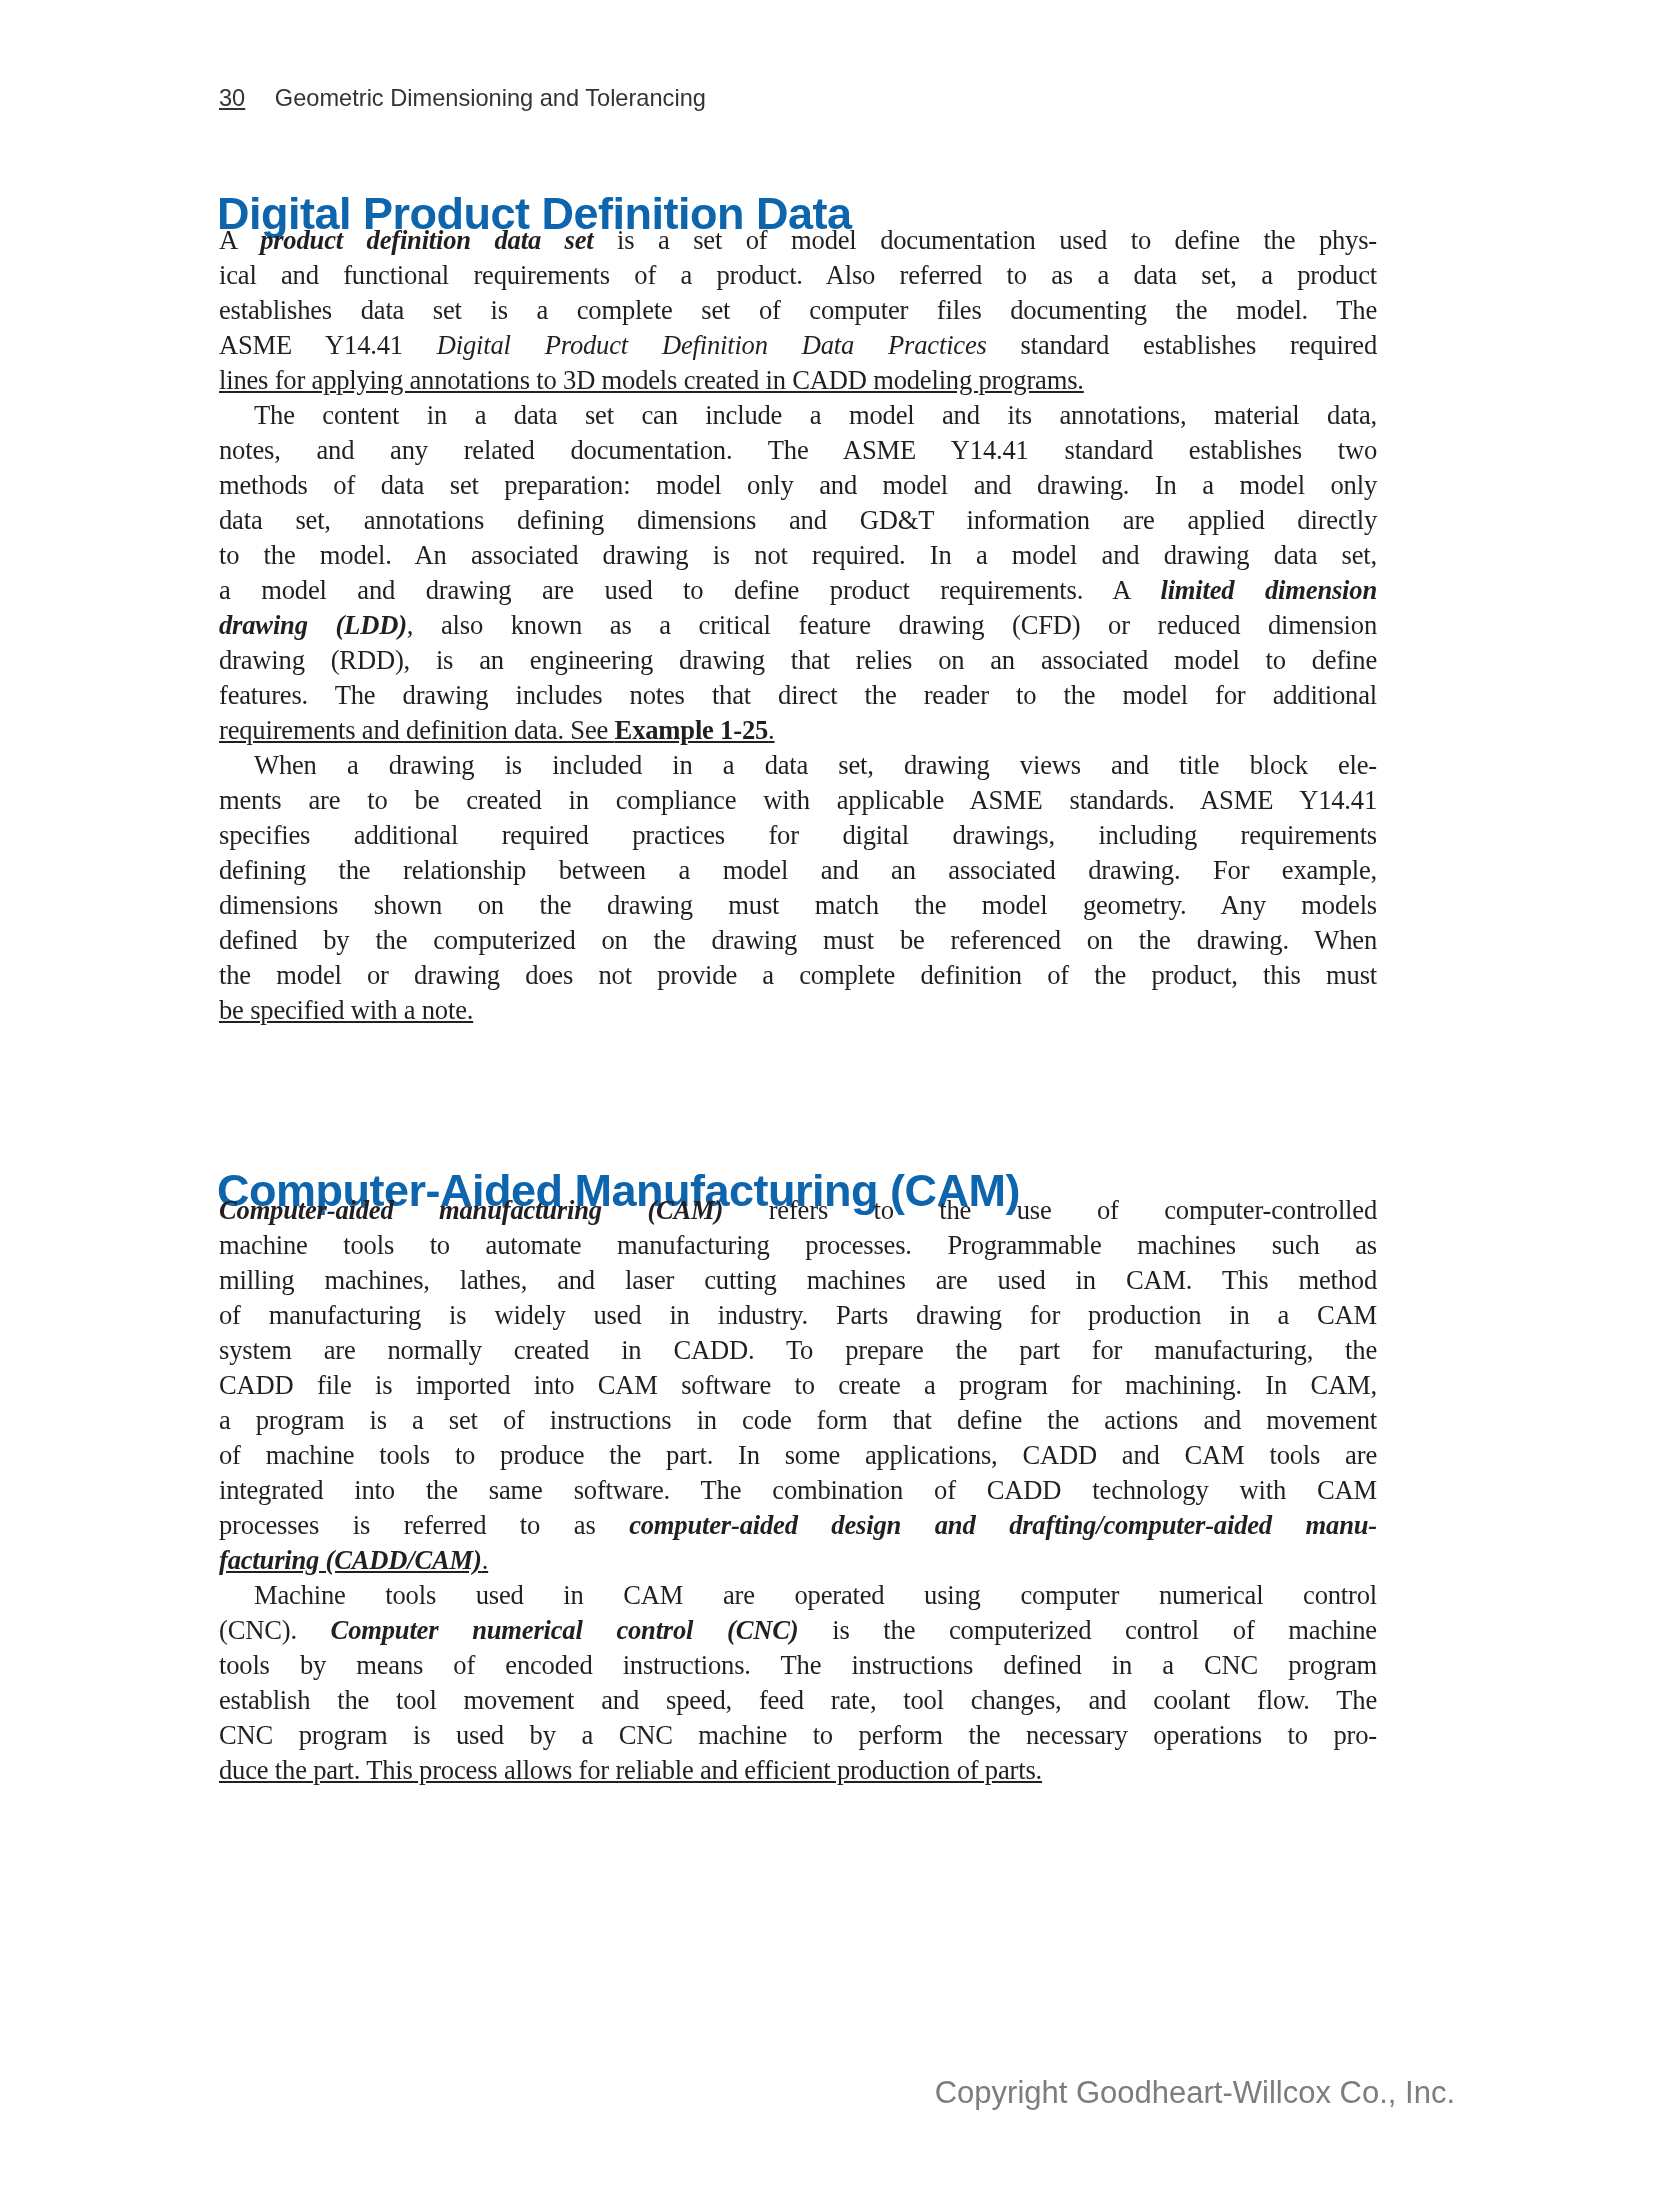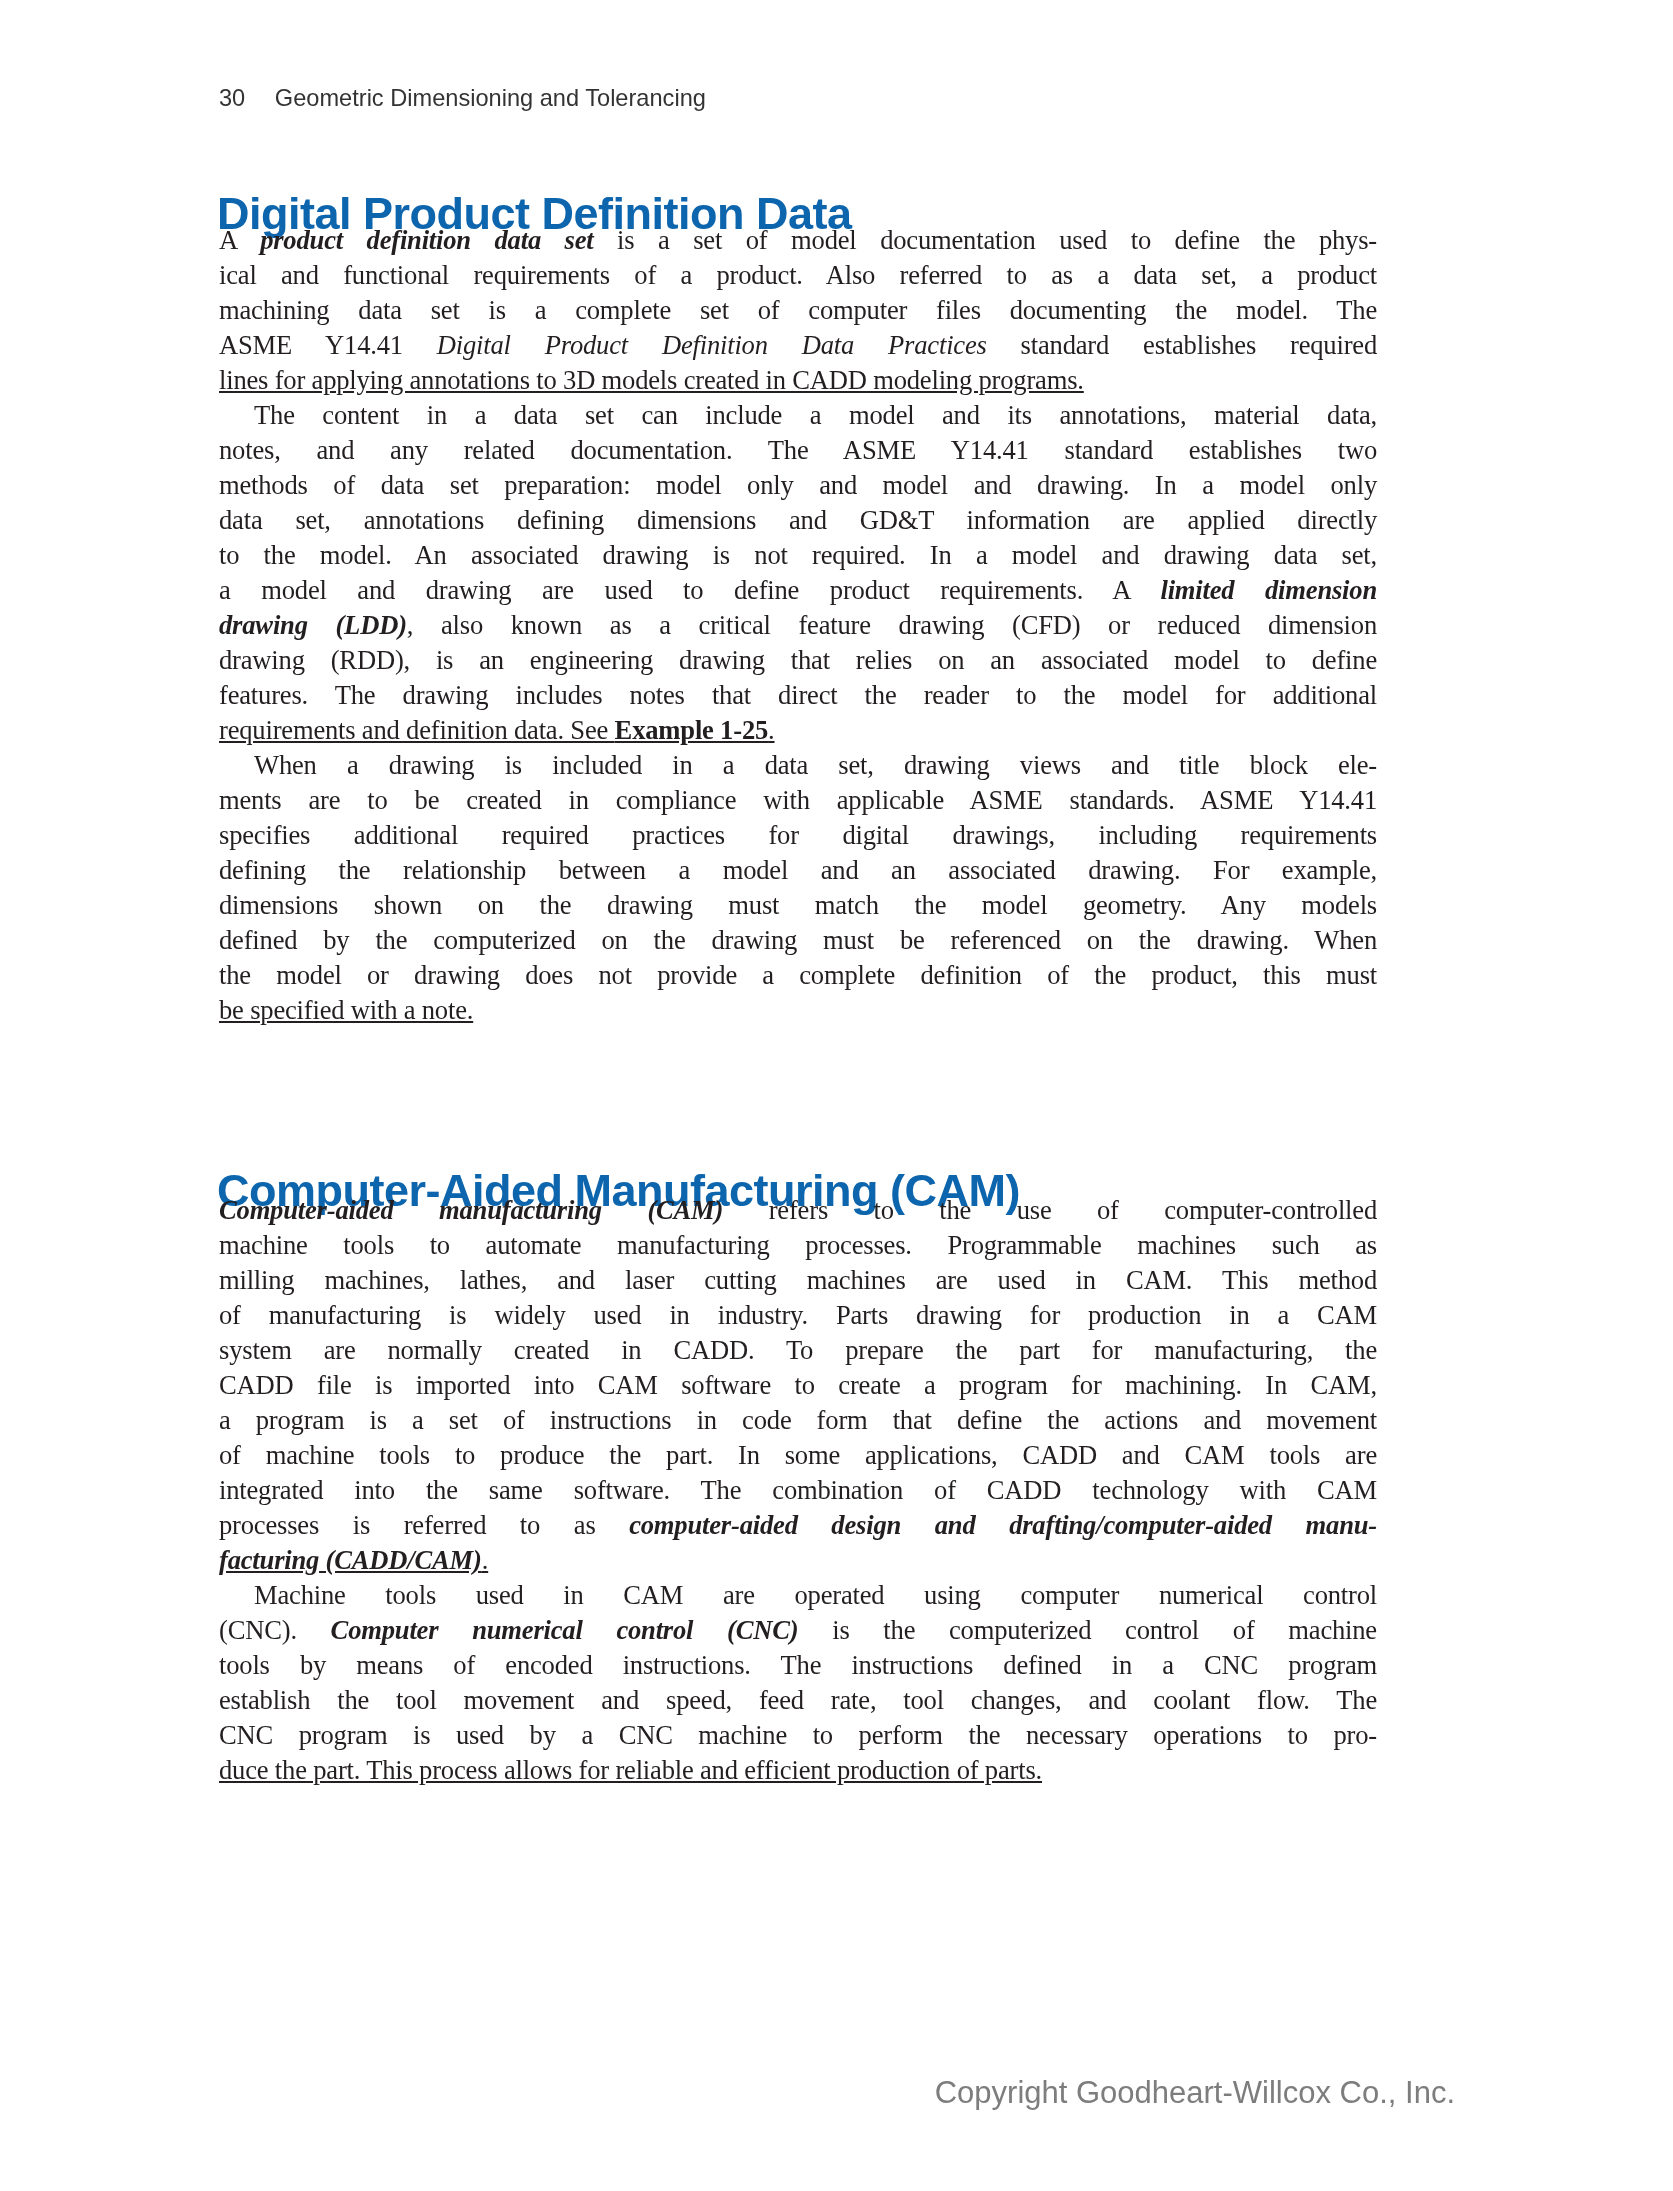--- a/index.html
+++ b/index.html
@@ -11,21 +11,21 @@
     font-family:"Liberation Serif","DejaVu Serif",serif;
     color:#231f20;
     overflow:hidden;
   }
   .running-head{
     position:absolute;left:219px;top:87px;
     font-family:"Liberation Sans","DejaVu Sans",sans-serif;
     font-size:23.6px;line-height:23.6px;color:#333333;
     white-space:nowrap;
   }
-  .running-head .pagenum{display:inline-block;margin-right:29.6px;}
+  .running-head .pagenum{display:inline-block;margin-right:29.6px;text-decoration:underline;}
   .section-heading{
     position:absolute;left:217px;
     font-family:"Liberation Sans","DejaVu Sans",sans-serif;
     font-weight:bold;
     font-size:45px;line-height:45px;
     letter-spacing:-0.5px;
     color:#0d65ad;
     white-space:nowrap;
   }
   #heading-1{top:161px;}
@@ -64,21 +64,21 @@
   <div class="running-head">
     <span class="pagenum">30</span><span>Geometric Dimensioning and Tolerancing</span>
   </div>
 
   <h1 class="section-heading" id="heading-1">Digital Product Definition Data</h1>
 
   <div class="section-body" id="body-1">
       <div class="para">
         <div class="line"><span>A </span><span class="bi">product definition data set</span><span> is a set of model documentation used to define the phys-</span></div>
         <div class="line"><span>ical and functional requirements of a product. Also referred to as a data set, a product</span></div>
-        <div class="line"><span>machining data set is a complete set of computer files documenting the model. The</span></div>
+        <div class="line"><span>establishes data set is a complete set of computer files documenting the model. The</span></div>
         <div class="line"><span>ASME Y14.41 </span><span class="i">Digital Product Definition Data Practices</span><span> standard establishes required</span></div>
         <div class="line last"><span>lines for applying annotations to 3D models created in CADD modeling programs.</span></div>
       </div>
       <div class="para">
         <div class="line indent"><span>The content in a data set can include a model and its annotations, material data,</span></div>
         <div class="line"><span>notes, and any related documentation. The ASME Y14.41 standard establishes two</span></div>
         <div class="line"><span>methods of data set preparation: model only and model and drawing. In a model only</span></div>
         <div class="line"><span>data set, annotations defining dimensions and GD&amp;T information are applied directly</span></div>
         <div class="line"><span>to the model. An associated drawing is not required. In a model and drawing data set,</span></div>
         <div class="line"><span>a model and drawing are used to define product requirements. A </span><span class="bi">limited dimension</span></div>

